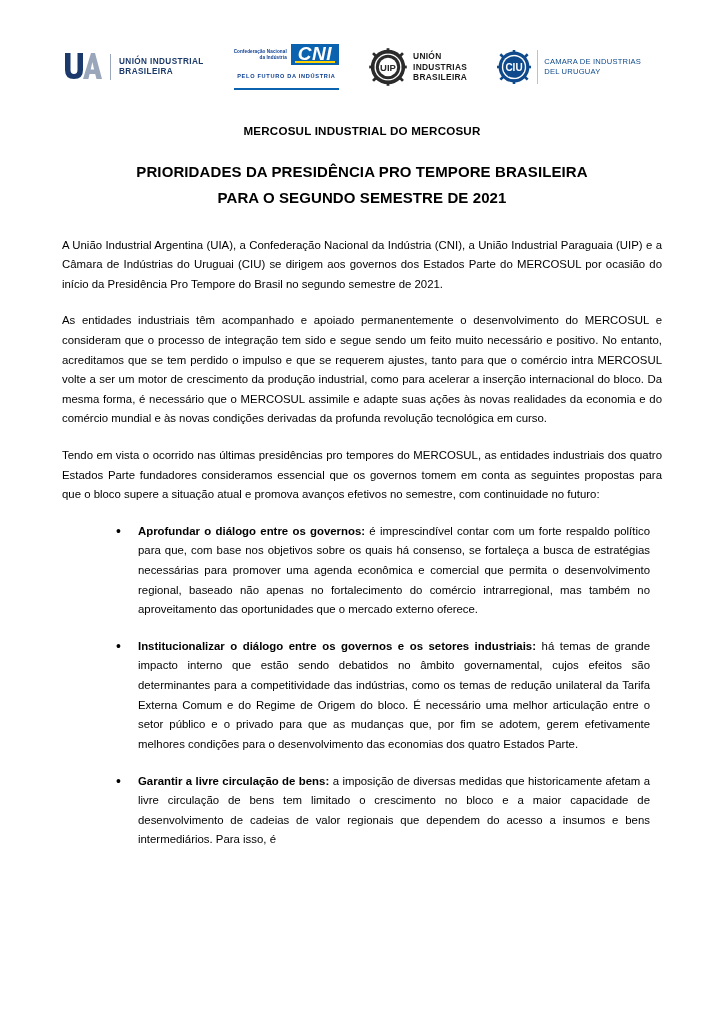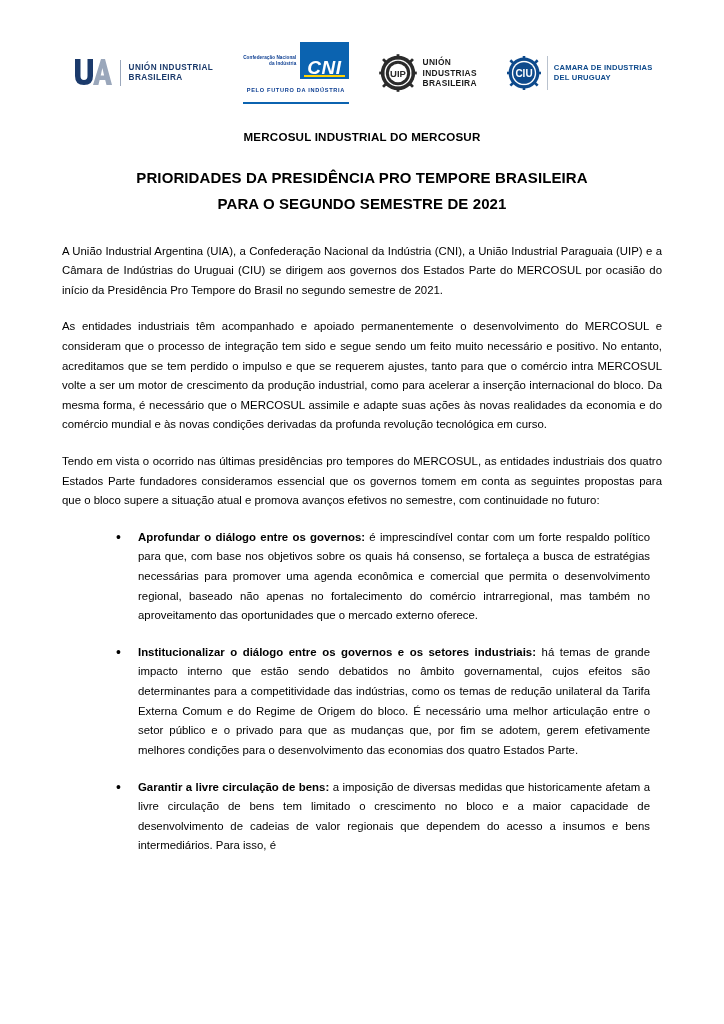--- a/index.html
+++ b/index.html
@@ -20,24 +20,23 @@
     width: 724px;
     height: 1024px;
     padding: 26px 62px 0 62px;
     background: #ffffff;
   }
 
   
   .logo-bar {
     display: flex;
     align-items: center;
-    justify-content: center;
     gap: 30px;
     height: 62px;
-    margin-top: 16px;
+    margin-top: 10px;
     margin-bottom: 26px;
   }
   .logo {
     display: flex;
     align-items: center;
     gap: 6px;
   }
 
   
   .uia-mark {
@@ -81,21 +80,21 @@
     line-height: 1.35;
     letter-spacing: .1px;
     white-space: nowrap;
   }
   .cni-box {
     background: #0b63b0;
     color: #fff;
     font-size: 19px;
     font-weight: bold;
     letter-spacing: .5px;
-    padding: 16px 7px 2px 7px;
+    padding: 0 7px 2px 7px;
     font-style: italic;
     position: relative;
   }
   .cni-box::after {
     content: "";
     position: absolute;
     left: 4px; right: 4px; bottom: 2px;
     height: 2px;
     background: #ffd200;
   }
@@ -125,21 +124,21 @@
     line-height: 1.3;
     color: #1a1a1a;
     letter-spacing: .3px;
     white-space: nowrap;
   }
 
   
   .ciu-gear { width: 34px; height: 34px; }
   .ciu-text {
     font-size: 7.6px;
-    font-weight: bold;
+    font-weight: normal;
     line-height: 1.3;
     color: #0e4a8c;
     letter-spacing: .2px;
     white-space: nowrap;
   }
   .vline {
     width: 1px;
     height: 34px;
     background: #b9c2ce;
   }

